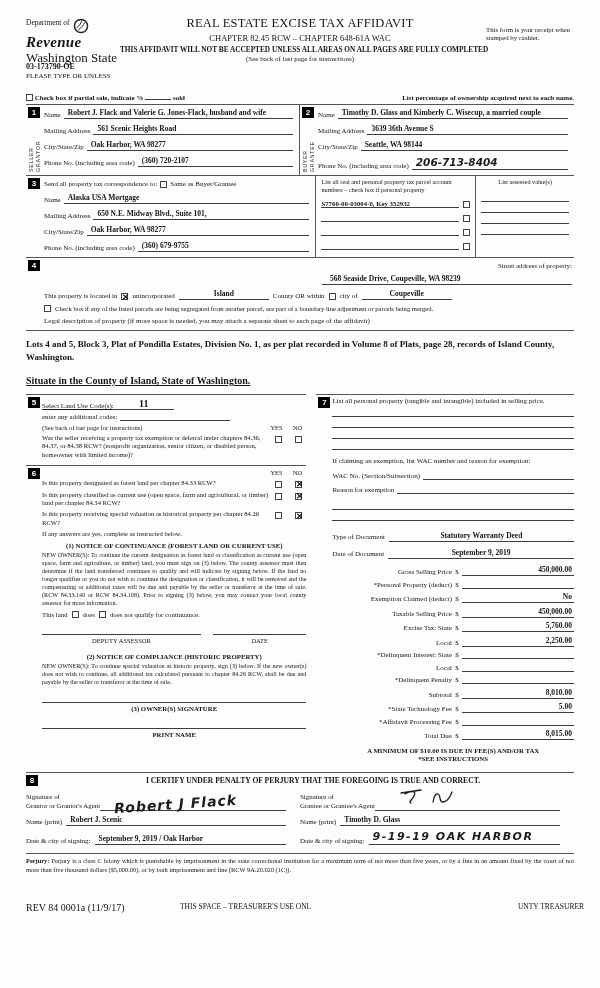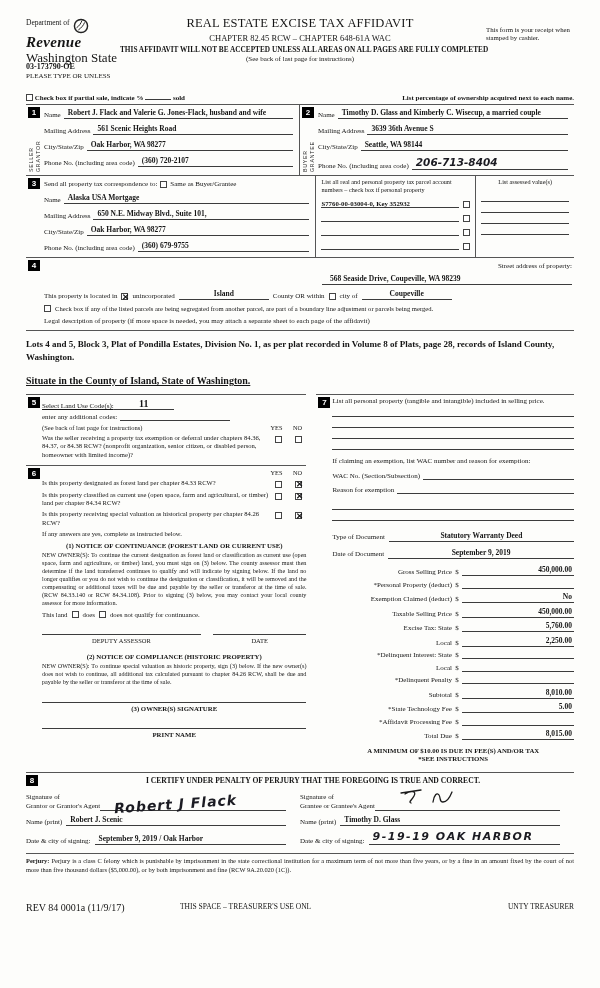--- a/index.html
+++ b/index.html
@@ -123,21 +123,21 @@
   .ncell .nv.hand { font-size:11px; letter-spacing:1.5px; }
 
   
   .perjury { border-top:1px solid #555; margin-top:5px; padding-top:3px; font-size:6.4px; line-height:1.3; text-align:justify; }
 
   
   .stamp { position:absolute; left:330px; top:860px; width:170px; text-align:center;
            font-family:"DejaVu Sans Mono", monospace; font-size:8px; line-height:1.3; color:#1e1e1e; }
   .rev-code { position:absolute; left:26px; top:902px; font-size:10px; }
   .space-text { position:absolute; left:180px; top:902px; font-size:7.5px; }
-  .cty-text { position:absolute; right:26px; top:902px; font-size:7.5px; }
+  .cty-text { position:absolute; right:16px; top:902px; font-size:7.5px; }
 </style>
 </head>
 <body>
 
 <div class="page">
 
   <div class="header">
     <div class="logo">
       <div class="logo-top">
         <span>Department of</span>

